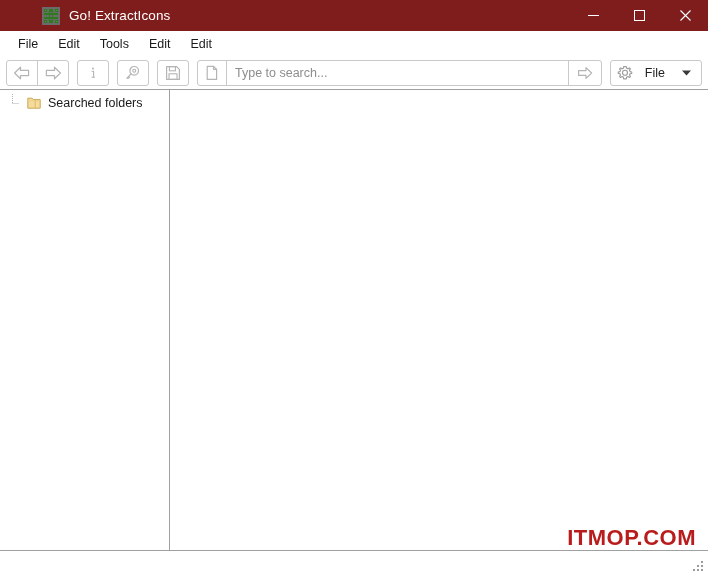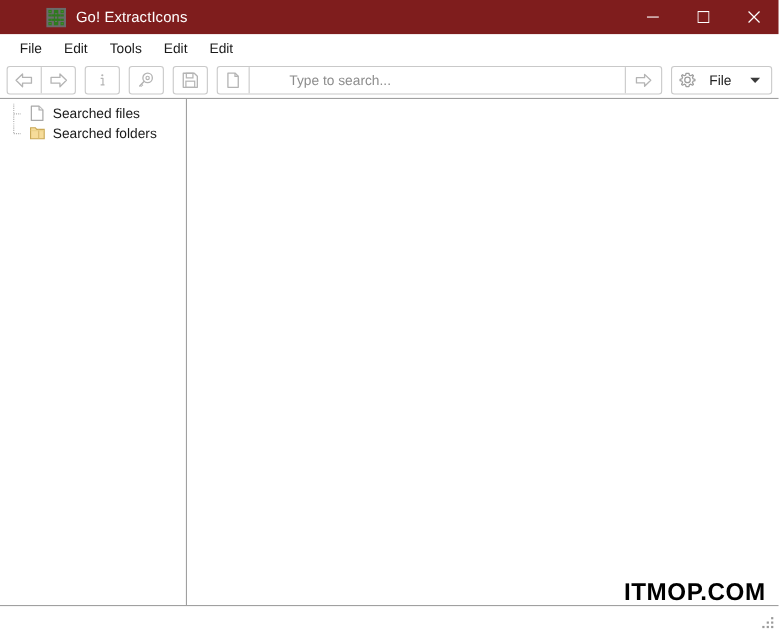--- a/index.html
+++ b/index.html
@@ -145,21 +145,20 @@
   #search-input {
     flex: 1 1 auto;
     border: none;
     outline: none;
     height: 24px;
     font-family: "Liberation Sans", sans-serif;
     font-size: 12.5px;
     color: #222;
     padding-left: 8px;
     background: transparent;
-    margin-left: 28px;
   }
   #search-input::placeholder { color: #8d8d8d; }
   #search-go-divider {
     width: 1px;
     height: 24px;
     background: #c9c9c9;
     flex: 0 0 auto;
   }
   #search-go-btn {
     width: 32px;
@@ -422,33 +421,20 @@
           <path d="M0 0.6 L4.5 5.4 L9 0.6 Z" fill="#3a3a3a"></path>
         </svg>
       </span>
     </div>
   </div>
 
   <div id="main-area">
 
     <div id="tree-panel">
 
-      <div class="tree-row">
-        <span class="tree-line">
-          <svg width="16" height="18" viewBox="0 0 16 18">
-            <path d="M2.5 0 L2.5 18" stroke="#b0b0b0" stroke-width="1" stroke-dasharray="1,1" fill="none"></path>
-            <path d="M2.5 9.5 L9 9.5" stroke="#b0b0b0" stroke-width="1" stroke-dasharray="1,1" fill="none"></path>
-          </svg>
-        </span>
-        <svg class="tree-icon" viewBox="0 0 16 16">
-          <path d="M2.5 1.5 L9.5 1.5 L13.0 5.0 L13.0 14.5 L2.5 14.5 Z" fill="#ffffff" stroke="#a8a8a8" stroke-width="1.1" stroke-linejoin="round"></path>
-          <path d="M9.5 1.5 L9.5 5.0 L13.0 5.0" fill="#f0f0f0" stroke="#a8a8a8" stroke-width="1"></path>
-        </svg>
-        <span class="tree-label">Searched files</span>
-      </div>
 
       <div class="tree-row">
         <span class="tree-line">
           <svg width="16" height="18" viewBox="0 0 16 18">
             <path d="M2.5 0 L2.5 9.5" stroke="#b0b0b0" stroke-width="1" stroke-dasharray="1,1" fill="none"></path>
             <path d="M2.5 9.5 L9 9.5" stroke="#b0b0b0" stroke-width="1" stroke-dasharray="1,1" fill="none"></path>
           </svg>
         </span>
         <svg class="tree-icon" viewBox="0 0 16 16">
           <path d="M1.8 3.2 L6.2 3.2 L7.4 4.6 L14.2 4.6 L14.2 13.2 L1.8 13.2 Z" fill="#f6dc9a" stroke="#c9a856" stroke-width="1"></path>
@@ -472,15 +458,15 @@
         <rect x="9" y="1" width="2" height="2"></rect>
         <rect x="5" y="5" width="2" height="2"></rect>
         <rect x="9" y="5" width="2" height="2"></rect>
         <rect x="1" y="9" width="2" height="2"></rect>
         <rect x="5" y="9" width="2" height="2"></rect>
         <rect x="9" y="9" width="2" height="2"></rect>
       </g>
     </svg>
   </div>
 
-  <div id="watermark" style="color: #000000;">ITMOP.COM</div>
+  <div id="watermark" style="color: #b91c1c;">ITMOP.COM</div>
 
 </div>
 
 </body></html>

